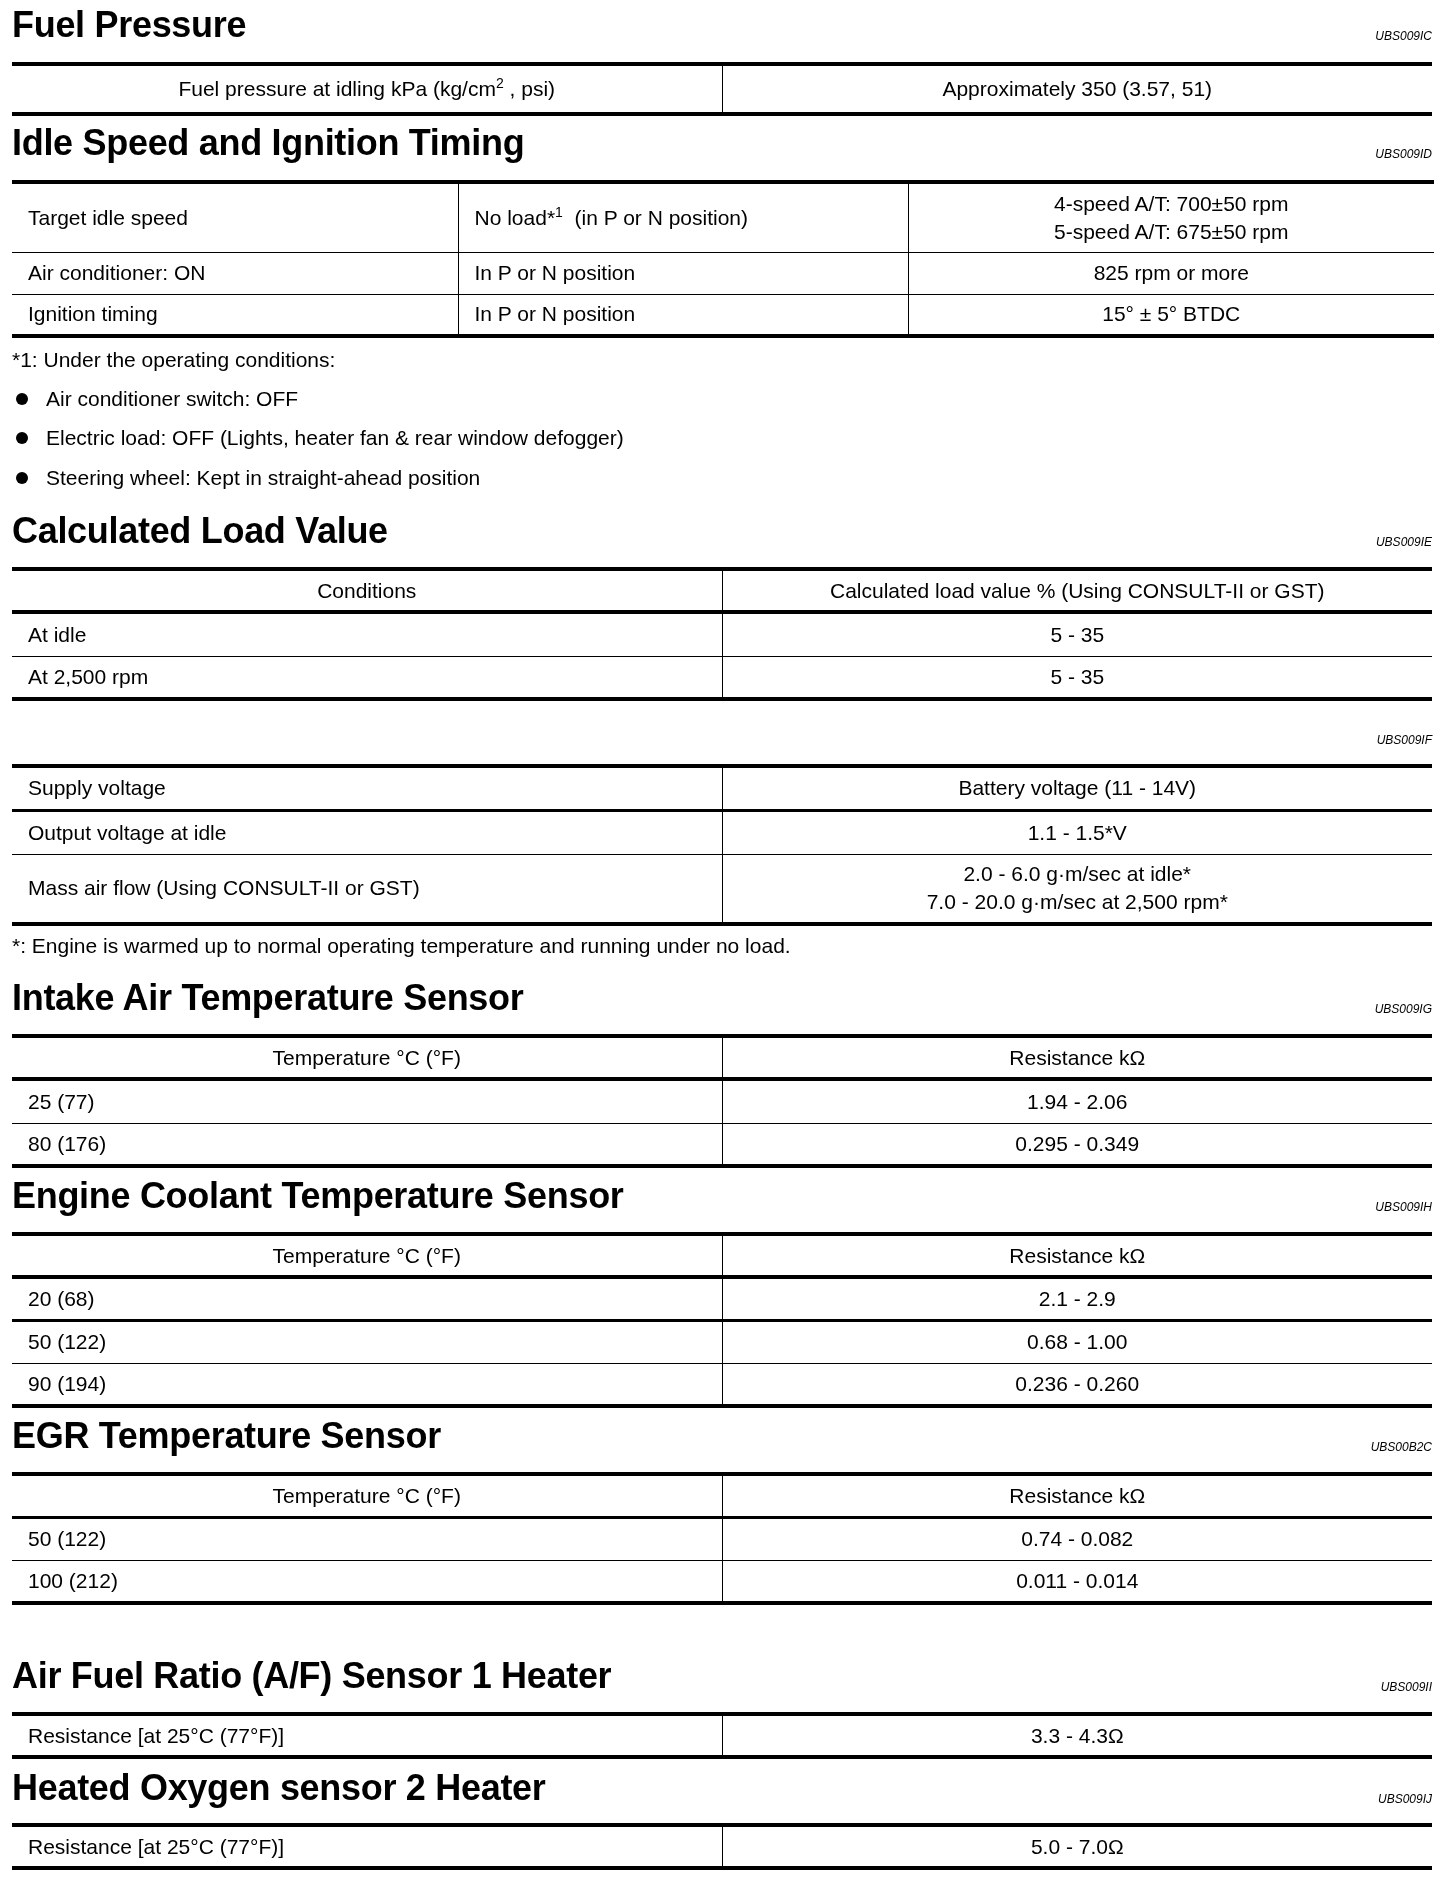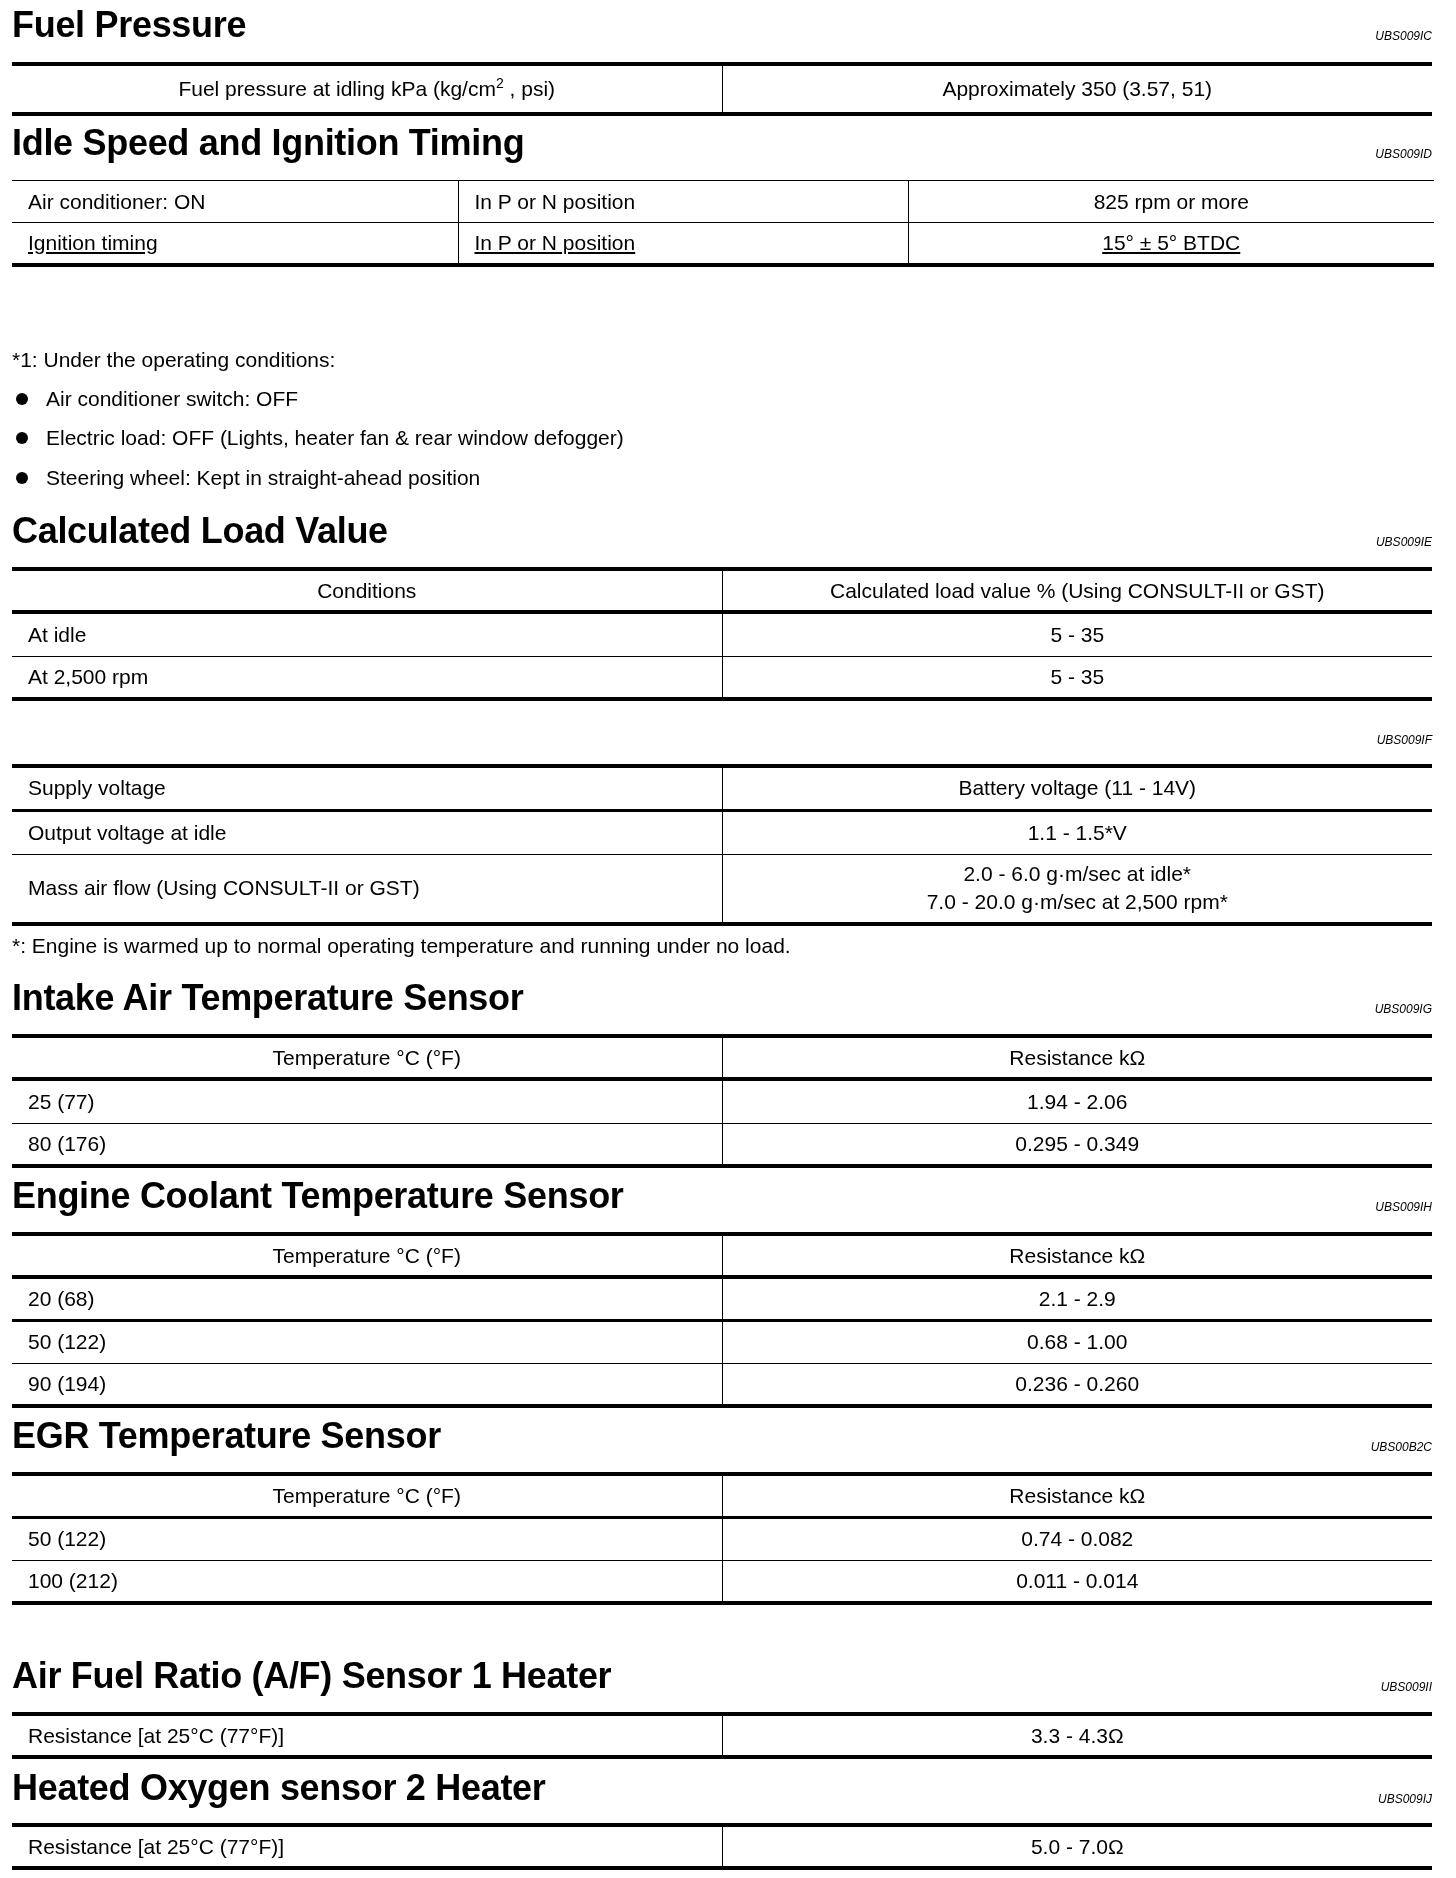--- a/index.html
+++ b/index.html
@@ -57,26 +57,34 @@
   <div class="sec-title">Idle Speed and Ignition Timing</div>
   <div class="sec-code">UBS009ID</div>
 </div>
 <table class="spec" style="top:180px; width:1422px;">
   <colgroup>
       <col style="width:446px">
       <col style="width:450px">
       <col>
     </colgroup>
   <tbody>
+      <tr class="first" style="height:70px;">
+    <td class="l">Target idle speed</td>
+    <td class="l"><span>No load*</span><sup>1</sup><span style="white-space:pre">  (in P or N position)</span></td>
+    <td class="c" style="line-height:28px;">
+          <div>4-speed A/T: 700±50 rpm</div>
+          <div>5-speed A/T: 675±50 rpm</div>
+        </td>
+  </tr>
   <tr style="height:42px;">
     <td class="l">Air conditioner: ON</td>
     <td class="l">In P or N position</td>
     <td class="c">825 rpm or more</td>
   </tr>
-  <tr class="last" style="height:42px;text-decoration:underline;">
+  <tr class="last" style="height:42px;">
     <td class="l">Ignition timing</td>
     <td class="l">In P or N position</td>
     <td class="c">15° ± 5° BTDC</td>
   </tr>
 </tbody>
   </table>
 <div class="note" style="top:348px;">*1: Under the operating conditions:</div>
 <div class="bullet-row" style="top:387px;"><span class="dot"></span><span>Air conditioner switch: OFF</span></div>
 <div class="bullet-row" style="top:426px;"><span class="dot"></span><span>Electric load: OFF (Lights, heater fan &amp; rear window defogger)</span></div>
 <div class="bullet-row" style="top:466px;"><span class="dot"></span><span>Steering wheel: Kept in straight-ahead position</span></div>

